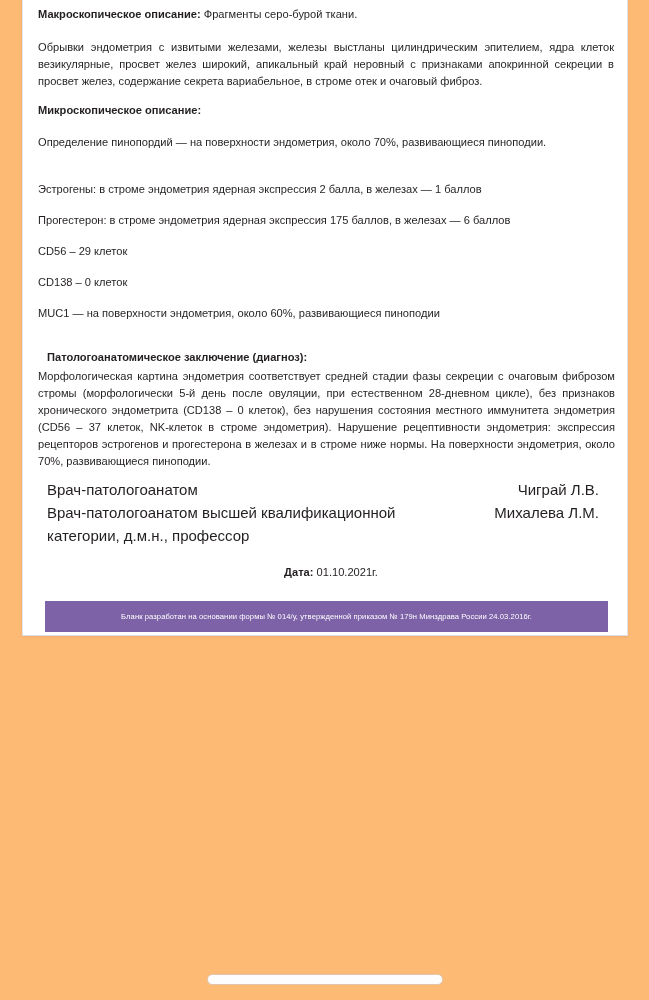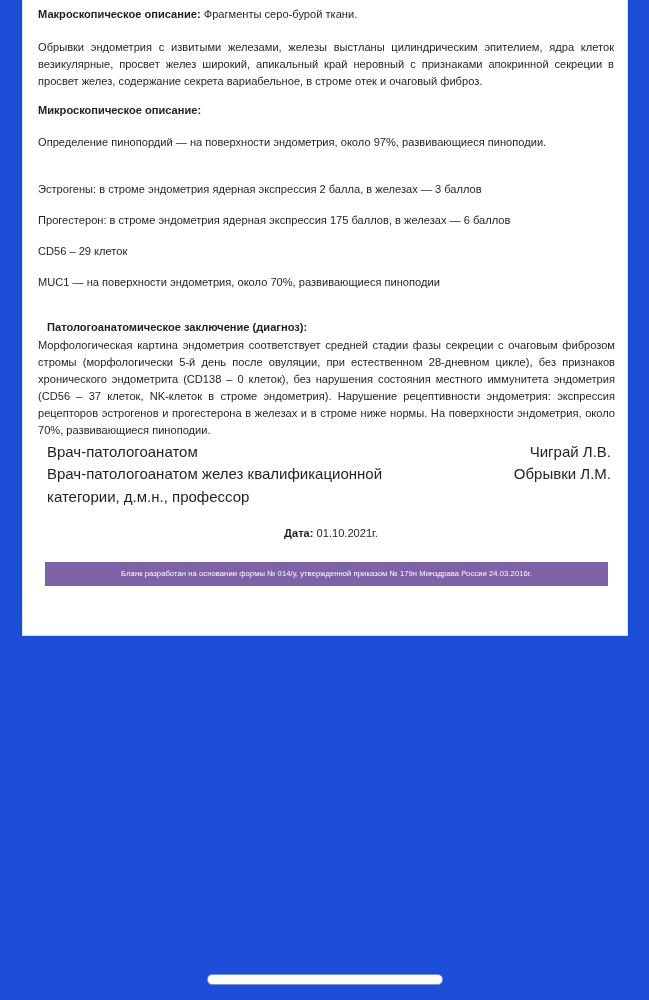--- a/index.html
+++ b/index.html
@@ -8,21 +8,21 @@
     width: 649px; height: 1000px;
     background: #eeeef4;
     font-family: "Liberation Sans", sans-serif;
     overflow: hidden;
   }
 
   #viewport {
     position: relative;
     width: 649px;
     height: 1000px;
-    background: #1d4ed8;
+    background: #fdba74;
   }
 
   
   #page-sheet {
     position: absolute;
     left: 22px;
     top: -6px;
     width: 606px;
     height: 642px;
     background: #ffffff;
@@ -60,52 +60,52 @@
   .ihc-head { margin-bottom: 3px; }
   .ihc-row { margin-bottom: 14px; }
   .ihc-row.last { margin-bottom: 28px; }
 
   .diag-head {
     margin-bottom: 2px;
     padding-left: 9px;
   }
   .diag-body {
     text-align: justify;
-    margin-bottom: 2px;
+    margin-bottom: 10px;
   }
 
   
   .sig-block {
     position: relative;
     padding-left: 9px;
     margin-bottom: 16px;
   }
   .sig-row {
     position: relative;
     color: #231f20;
     font-size: 15px;
     line-height: 1.52;
   }
   .sig-name {
     position: absolute;
-    right: 4px;
+    right: 16px;
     top: 0;
     white-space: nowrap;
   }
 
   .date-line {
     padding-left: 9px;
     margin-bottom: 20px;
     text-align: center;
   }
 
   
   .footer-banner {
     margin: 0 7px 0 7px;
-    height: 24px;
+    height: 31px;
     background: #7d62a8;
     display: flex;
     align-items: center;
     justify-content: center;
   }
   .footer-banner-text {
     color: #ffffff;
     font-size: 7.6px;
     letter-spacing: 0.08px;
     white-space: nowrap;
@@ -136,33 +136,34 @@
 
 <div id="viewport">
 
   <div id="page-sheet">
     <div id="doc-body">
 
       <p class="p blk-macro"><span class="b">Макроскопическое описание:</span><span> Фрагменты серо-бурой ткани.</span></p>
 
       <p class="p blk-micro-body">Обрывки эндометрия с извитыми железами, железы выстланы цилиндрическим эпителием, ядра клеток везикулярные, просвет желез широкий, апикальный край неровный с признаками апокринной секреции в просвет желез, содержание секрета вариабельное, в строме отек и очаговый фиброз.</p>
       <p class="p b blk-micro-head">Микроскопическое описание:</p>
-      <p class="p blk-pinopodia">Определение пинопордий — на поверхности эндометрия, около 97%, развивающиеся пиноподии.</p>
+      <p class="p blk-pinopodia">Определение пинопордий — на поверхности эндометрия, около 70%, развивающиеся пиноподии.</p>
 
-      <p class="p ihc-row">Эстрогены: в строме эндометрия ядерная экспрессия 2 балла, в железах — 3 баллов</p>
+      <p class="p ihc-row">Эстрогены: в строме эндометрия ядерная экспрессия 2 балла, в железах — 1 баллов</p>
       <p class="p ihc-row">Прогестерон: в строме эндометрия ядерная экспрессия 175 баллов, в железах — 6 баллов</p>
       <p class="p ihc-row">CD56 – 29 клеток</p>
-      <p class="p ihc-row last">MUC1 —  на поверхности эндометрия, около 70%, развивающиеся пиноподии</p>
+      <p class="p ihc-row">CD138 – 0 клеток</p>
+      <p class="p ihc-row last">MUC1 —  на поверхности эндометрия, около 60%, развивающиеся пиноподии</p>
 
       <p class="p b diag-head">Патологоанатомическое заключение (диагноз):</p>
       <p class="p diag-body">Морфологическая картина эндометрия соответствует средней стадии фазы секреции с очаговым фиброзом стромы (морфологически 5-й день после овуляции, при естественном 28-дневном цикле), без признаков хронического эндометрита (CD138 – 0 клеток), без нарушения состояния местного иммунитета эндометрия (CD56 – 37 клеток, NK-клеток в строме эндометрия). Нарушение рецептивности эндометрия: экспрессия рецепторов эстрогенов и прогестерона в железах и в строме ниже нормы. На поверхности эндометрия, около 70%, развивающиеся пиноподии.</p>
 
       <div class="sig-block">
         <div class="sig-row"><span>Врач-патологоанатом</span><span class="sig-name">Чиграй Л.В.</span></div>
-        <div class="sig-row"><span>Врач-патологоанатом желез квалификационной</span><span class="sig-name">Обрывки Л.М.</span></div>
+        <div class="sig-row"><span>Врач-патологоанатом высшей квалификационной</span><span class="sig-name">Михалева Л.М.</span></div>
         <div class="sig-row"><span>категории, д.м.н., профессор</span><span class="sig-name"></span></div>
       </div>
 
       <p class="p date-line"><span class="b">Дата:</span><span> 01.10.2021г.</span></p>
 
       <div class="footer-banner">
         <span class="footer-banner-text">Бланк разработан на основании формы № 014/у, утвержденной приказом № 179н Минздрава России 24.03.2016г.</span>
       </div>
 
     </div>

